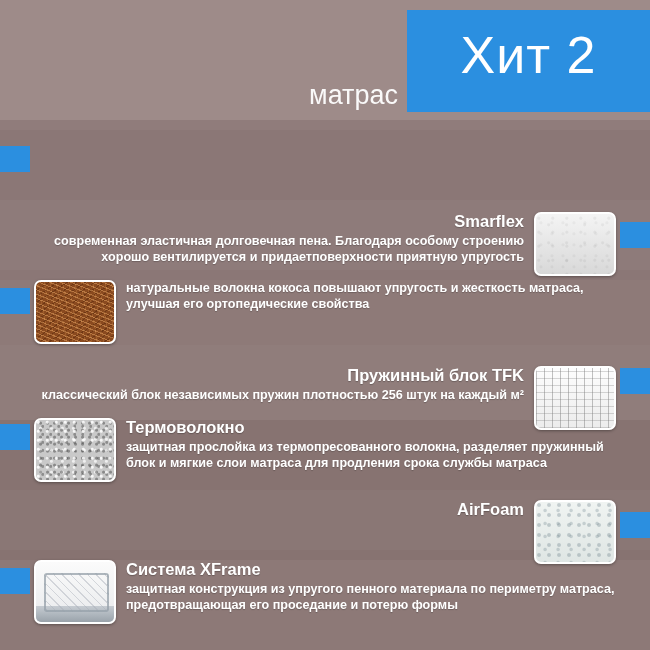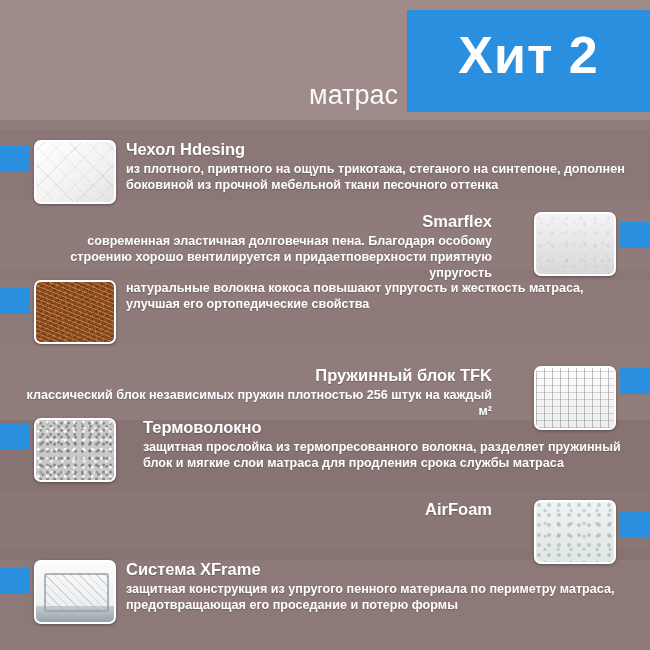--- a/index.html
+++ b/index.html
@@ -51,21 +51,21 @@
     position: absolute;
     right: 0;
     top: 10px;
     width: 243px;
     height: 90px;
     display: flex;
     align-items: center;
     justify-content: center;
     color: #ffffff;
     font-size: 52px;
-    font-weight: bold;
+    font-weight: normal;
     letter-spacing: 1px;
   }
   .subtitle {
     position: absolute;
     left: 14px;
     top: 80px;
     width: 400px;
     text-align: right;
     color: #ffffff;
     font-size: 27px;
@@ -93,21 +93,21 @@
   
   .row {
     position: absolute;
     left: 0;
     width: 650px;
     display: flex;
     align-items: flex-start;
     box-sizing: border-box;
   }
   .row.left-img { flex-direction: row; padding: 0 14px 0 34px; }
-  .row.right-img { flex-direction: row; padding: 0 34px 0 14px; gap: 32px; }
+  .row.right-img { flex-direction: row; padding: 0 34px 0 14px; }
 
   .thumb {
     width: 78px;
     height: 60px;
     flex: 0 0 78px;
     border-radius: 7px;
     border: 2px solid #ffffff;
     box-shadow: 0 1px 3px rgba(0,0,0,0.35);
     overflow: hidden;
     position: relative;
@@ -243,27 +243,20 @@
   <div class="band b1"></div>
   <div class="band b2"></div>
   <div class="band b3"></div>
   <div class="band b4"></div>
 
   <div class="title-block"></div>
   <div class="title-text">Хит 2</div>
   <div class="subtitle">матрас</div>
 
   <div class="bar-left" style="top:146px;"></div>
-  <div class="row left-img" style="top:140px;">
-    <div class="thumb tex-quilt"></div>
-    <div class="texts">
-      <p class="feat-title">Чехол Hdesing</p>
-      <p class="feat-desc">из плотного, приятного на ощупь трикотажа, стеганого на синтепоне, дополнен боковиной из прочной мебельной ткани песочного оттенка</p>
-    </div>
-  </div>
 
   <div class="bar-right" style="top:222px;"></div>
   <div class="row right-img" style="top:212px;">
     <div class="texts">
       <p class="feat-title">Smarflex</p>
       <p class="feat-desc">современная эластичная долговечная пена. Благодаря особому строению хорошо вентилируется и придаетповерхности приятную упругость</p>
     </div>
     <div class="thumb tex-foam"></div>
   </div>
 
@@ -278,21 +271,21 @@
   <div class="bar-right" style="top:368px;"></div>
   <div class="row right-img" style="top:366px;">
     <div class="texts">
       <p class="feat-title">Пружинный блок TFK</p>
       <p class="feat-desc">классический блок независимых пружин плотностью 256 штук на каждый м²</p>
     </div>
     <div class="thumb tex-spring"></div>
   </div>
 
   <div class="bar-left" style="top:424px;"></div>
-  <div class="row left-img" style="top:418px;gap:17px;">
+  <div class="row left-img" style="top:418px;">
     <div class="thumb tex-fiber"></div>
     <div class="texts">
       <p class="feat-title">Термоволокно</p>
       <p class="feat-desc">защитная прослойка из термопресованного волокна, разделяет пружинный блок и мягкие слои матраса для продления срока службы матраса</p>
     </div>
   </div>
 
   <div class="bar-right" style="top:512px;"></div>
   <div class="row right-img" style="top:500px;justify-content:space-between;">
     <div class="texts">

